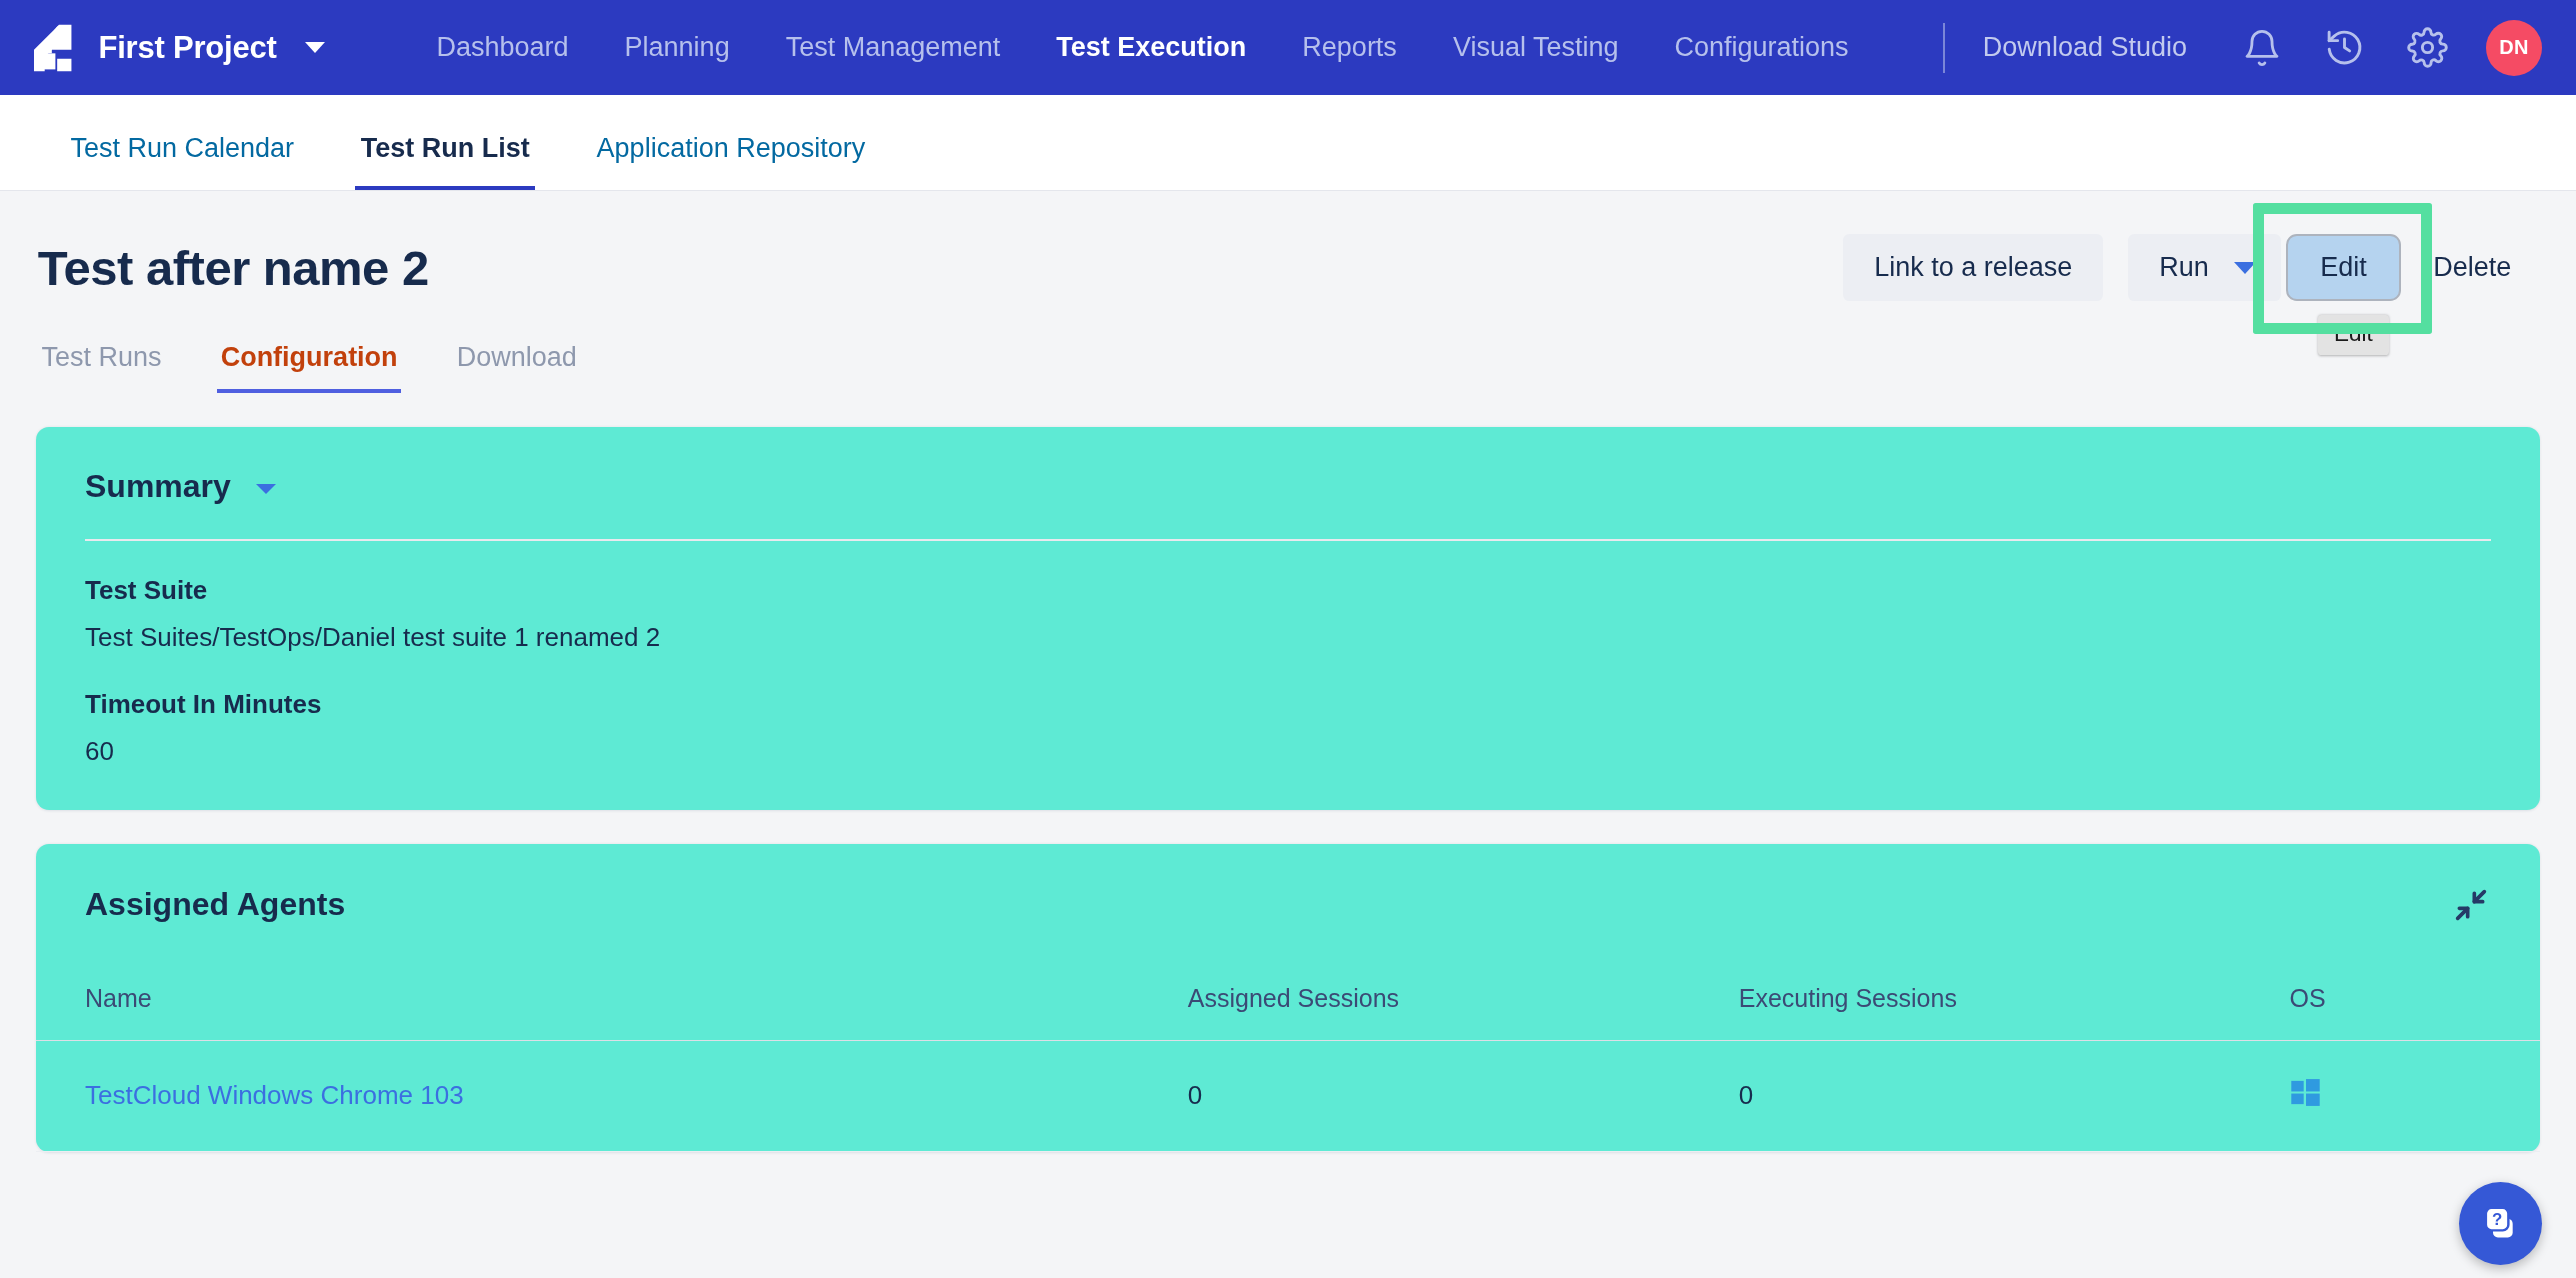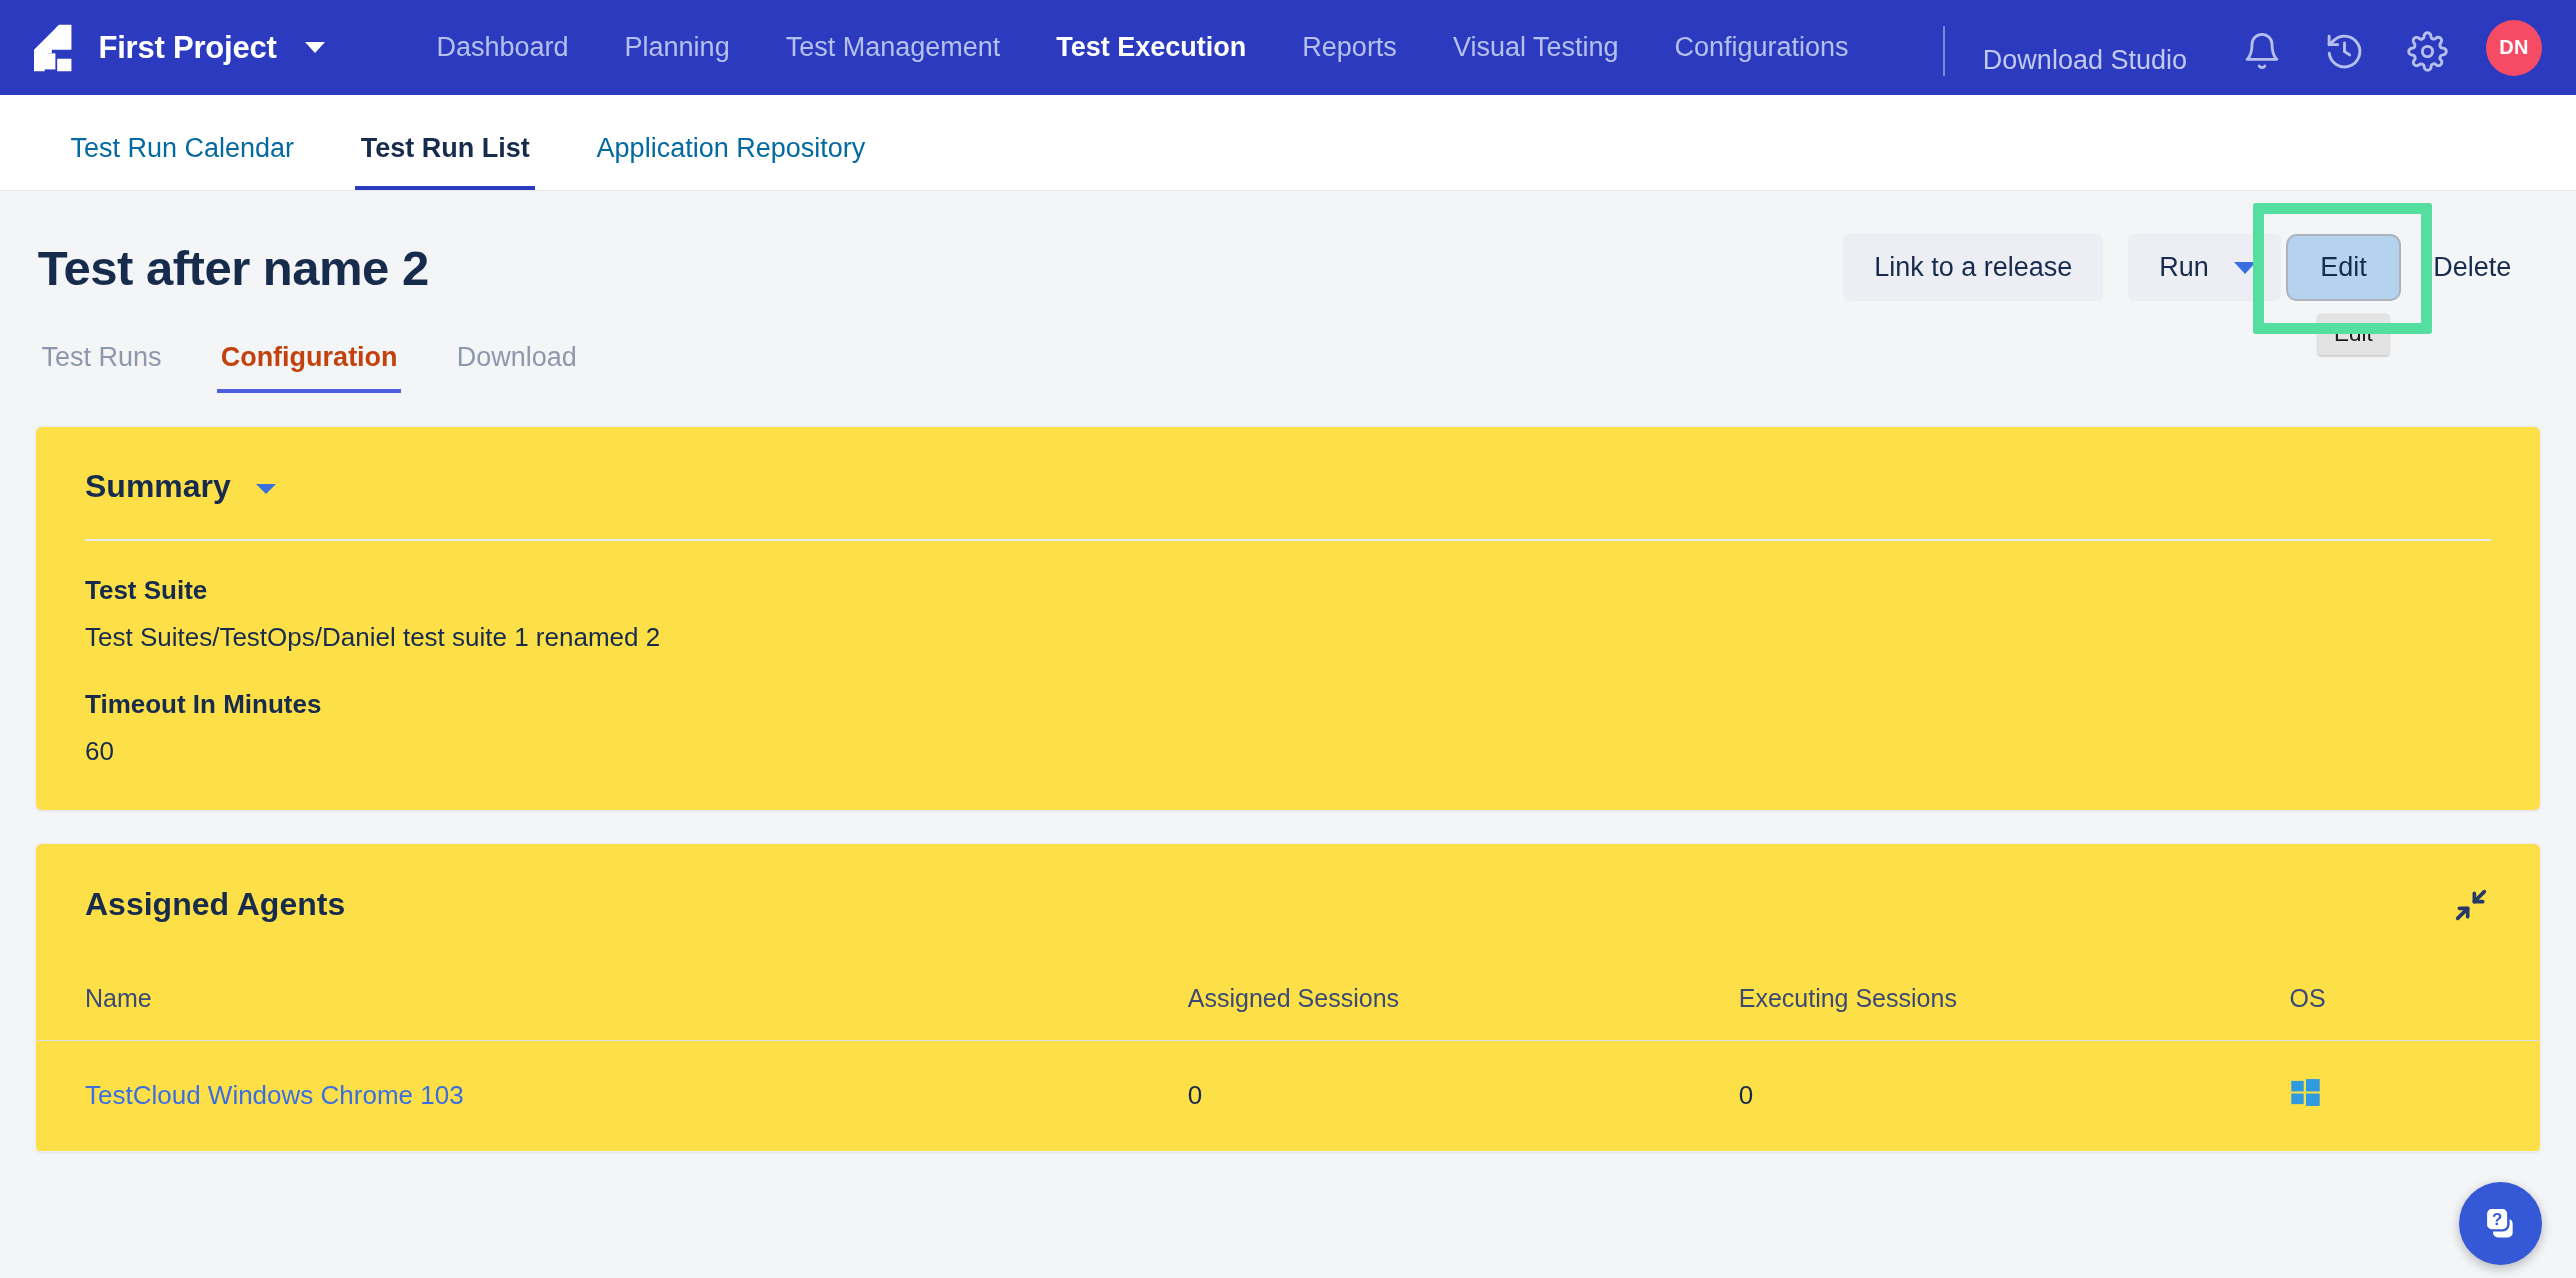--- a/index.html
+++ b/index.html
@@ -49,21 +49,21 @@
   .mainmenu a {
     color: #b6c0ec;
     font-size: 27px;
     text-decoration: none;
     padding: 0 28px;
     white-space: nowrap;
     cursor: pointer;
   }
   .mainmenu a.active { color: #ffffff; font-weight: 700; }
 
-  .nav-right { display: flex; align-items: flex-end; gap: 0; flex: 0 0 auto; }
+  .nav-right { display: flex; align-items: center; gap: 0; flex: 0 0 auto; }
   .nav-sep { width: 1.8px; height: 50px; background: #7b86d8; margin-right: 38px; }
   .dl-studio {
     color: #c2caee; font-size: 27px; white-space: nowrap;
     margin-right: 50px; cursor: pointer; text-decoration: none;
   }
   .nav-icon {
     width: 49px; height: 49px; margin-right: 34px;
     display: flex; align-items: center; justify-content: center;
     cursor: pointer;
   }
@@ -186,22 +186,22 @@
     padding: 0 3.6px 16px 3.6px;
     margin-right: 52px;
     cursor: pointer;
     border-bottom: 4.5px solid transparent;
     white-space: nowrap;
   }
   .sstab.active { color: #c2410c; font-weight: 700; border-bottom-color: #4f5fe0; }
 
   
   .card {
-    background: #fde047;
-    border-radius: 6px;
+    background: #5eead4;
+    border-radius: 13px;
     box-shadow: 0 0.9px 2.7px rgba(23,43,77,.10);
     margin-top: 34px;
   }
   .card-head {
     display: flex; align-items: center; justify-content: space-between;
     padding: 41px 49px 34px 49px;
   }
   .card-title {
     font-size: 32px; font-weight: 700; color: #172b4d; white-space: nowrap;
   }

